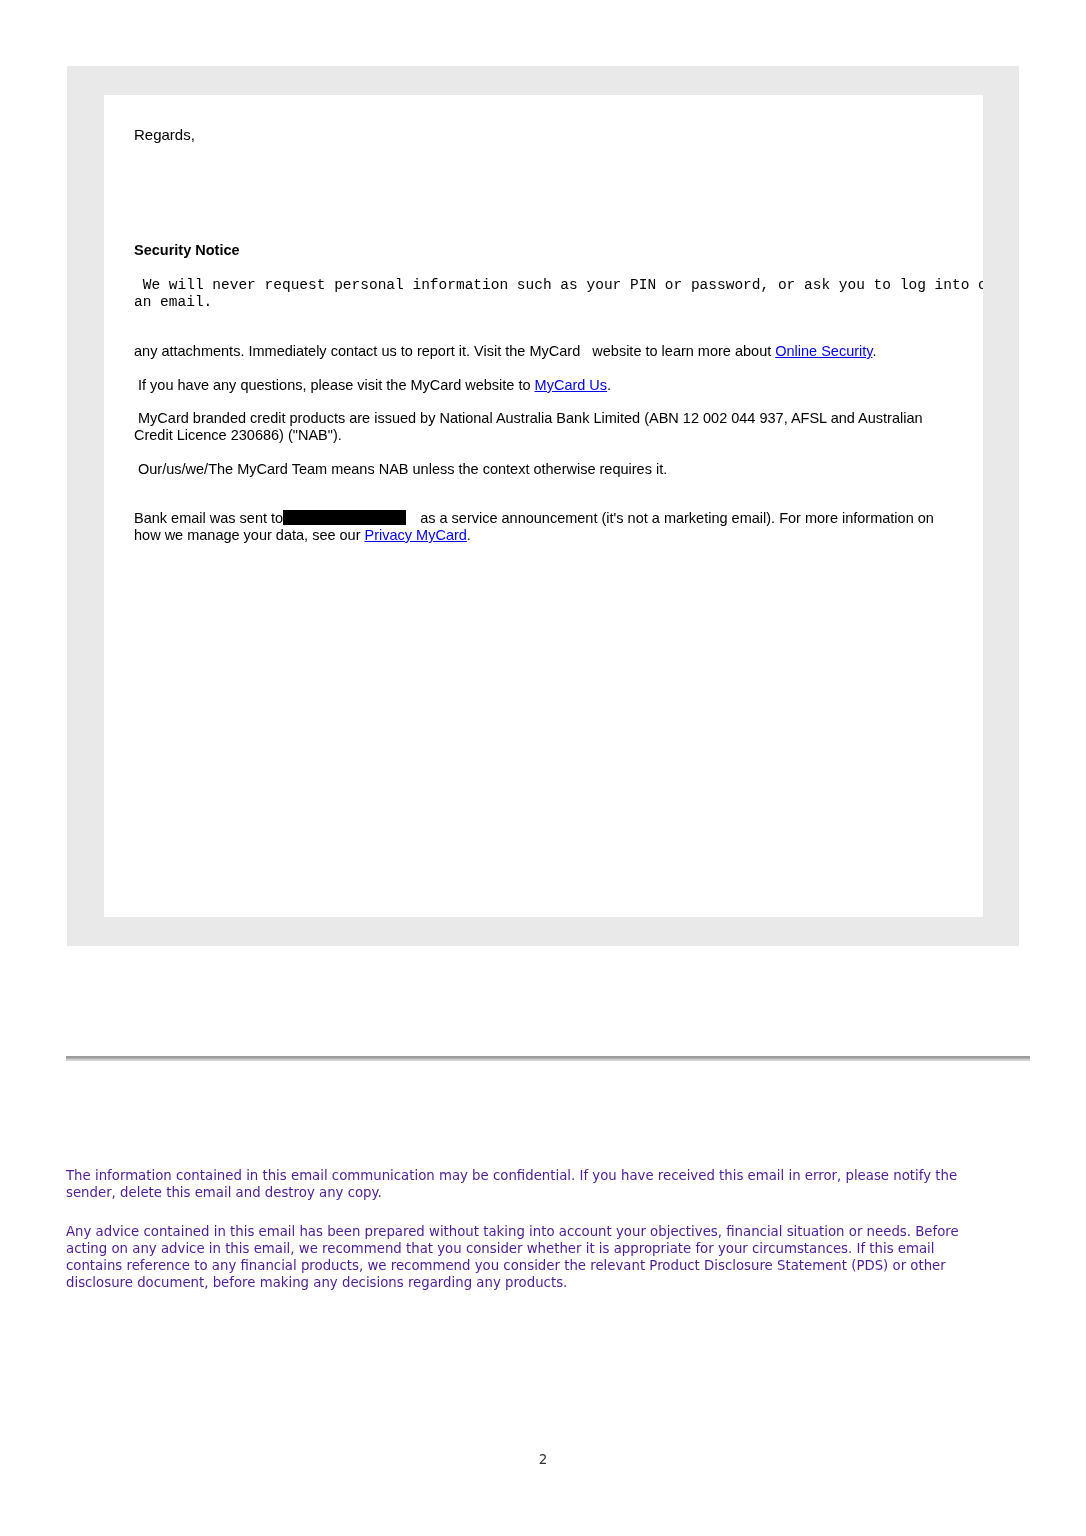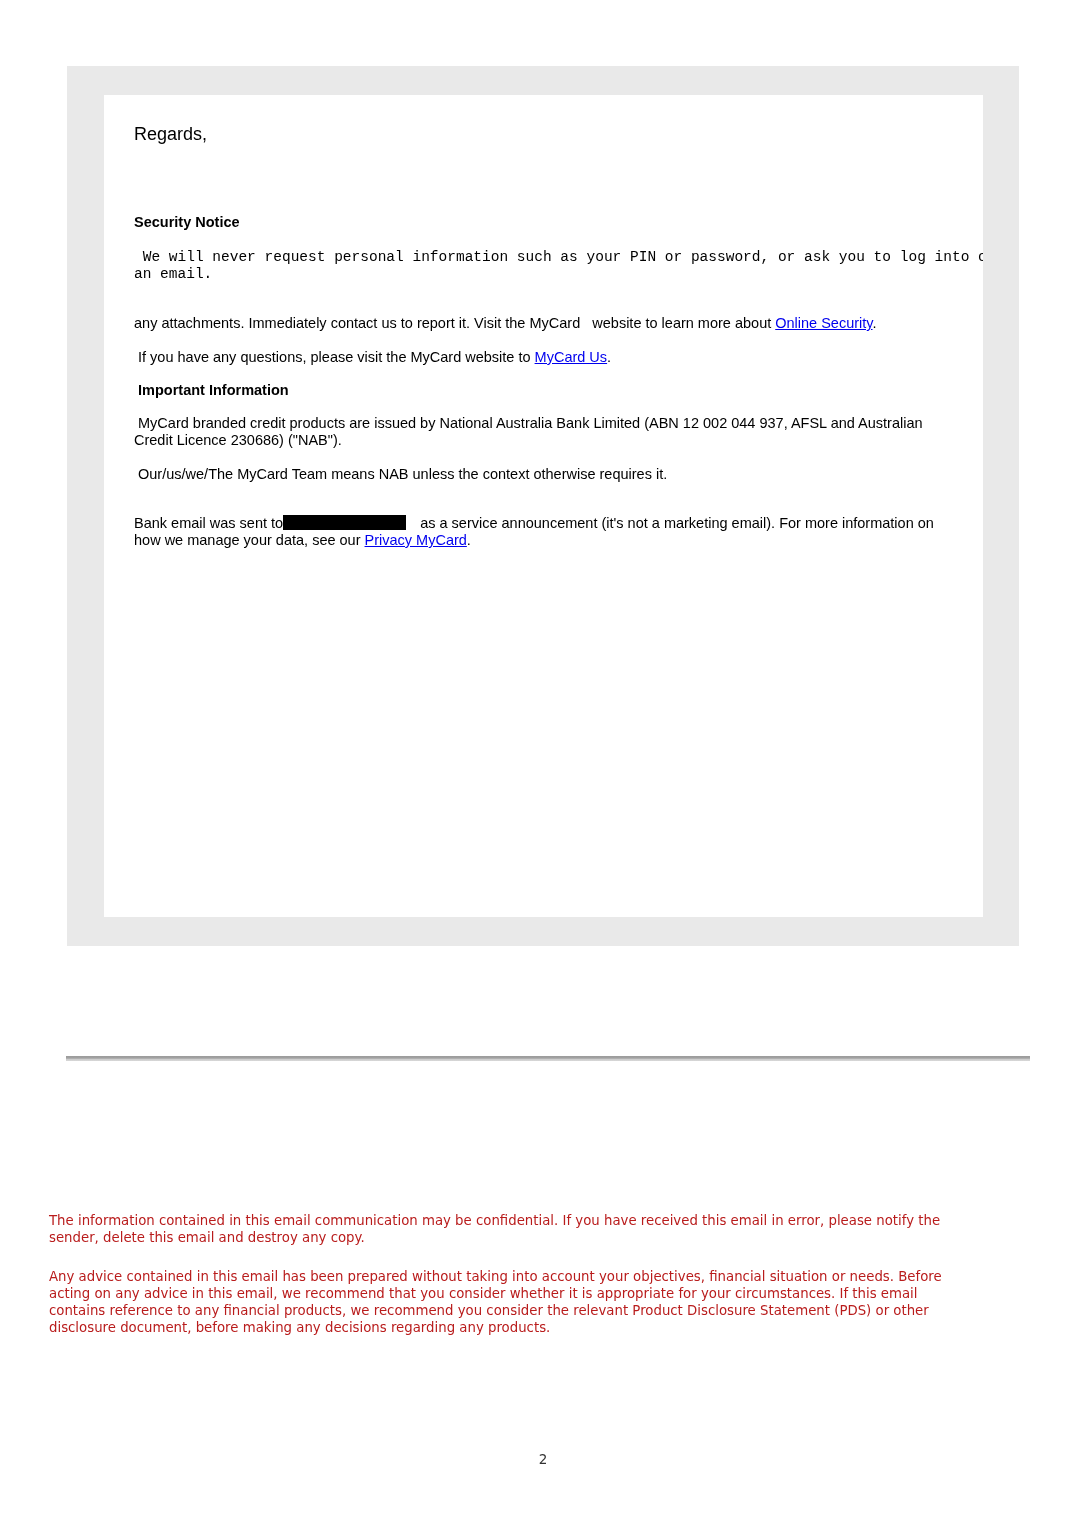--- a/index.html
+++ b/index.html
@@ -22,35 +22,35 @@
   .email-card {
     position: absolute;
     left: 37px; top: 29px;
     width: 879px; height: 822px;
     background: #ffffff;
     padding: 30px 26px 0 30px;
     overflow: hidden;
   }
 
   .regards {
-    font-size: 18px; line-height: 19px;
+    font-size: 15px; line-height: 19px;
     white-space: pre;
   }
   .team {
     margin-top: 27px;
     font-size: 17px; line-height: 20px;
     font-weight: bold;
     white-space: pre;
   }
   .heading {
     font-size: 14.5px; line-height: 17px;
     font-weight: bold;
     white-space: pre;
   }
-  .h-security { margin-top: 70px; }
+  .h-security { margin-top: 98px; }
   .para {
     font-size: 14.5px; line-height: 17px;
     white-space: pre;
   }
   .mt15 { margin-top: 15px; }
   .mt16 { margin-top: 16px; }
   .mt17 { margin-top: 17px; }
   .mt18 { margin-top: 18px; font-family: Liberation Mono, monospace; }
   .mt19 { margin-top: 19px; }
   .mt32 { margin-top: 32px; }
@@ -73,26 +73,25 @@
   .divider {
     position: absolute;
     left: 66px; top: 1056px;
     width: 964px; height: 5px;
     background: linear-gradient(to bottom, #9b9b9b 0%, #a2a2a2 45%, #c9c9c9 60%, #d8d8d8 100%);
   }
 
   
   .footer {
     position: absolute;
-    left: 49px; top: 1167px;
+    left: 66px; top: 1167px;
     width: 990px;
     font-family: "DejaVu Sans", sans-serif;
     font-size: 13.3px; line-height: 17.3px;
-    color: #b91c1c;
-    margin-top: 45px;
+    color: #4c1d95;
   }
   .fpara { white-space: pre; }
   .fpara + .fpara { margin-top: 21px; }
 
   .page-number {
     position: absolute;
     left: 0; top: 1451px;
     width: 100%;
     text-align: center;
     font-family: "DejaVu Sans", sans-serif;
@@ -110,21 +109,20 @@
 
     <div class="heading h-security">Security Notice</div>
 
     <p class="para mt18"> We will never request personal information such as your PIN or password, or ask you to log into online services directly from
 an email.</p>
 
     <p class="para mt15"><br><span>any attachments. Immediately contact us to report it. Visit the MyCard   website to learn more about </span><a class="link">Online Security</a><span>.</span></p>
 
     <p class="para mt17"><span> If you have any questions, please visit the MyCard website to </span><a class="link">MyCard Us</a><span>.</span></p>
 
-    <div class="heading mt16"> Important Information</div>
 
     <p class="para mt16"> MyCard branded credit products are issued by National Australia Bank Limited (ABN 12 002 044 937, AFSL and Australian
 Credit Licence 230686) ("NAB").</p>
 
     <p class="para mt17"> Our/us/we/The MyCard Team means NAB unless the context otherwise requires it.</p>
 
     <p class="para mt32"><span>Bank email was sent to</span><span class="redaction"></span><span> as a service announcement (it's not a marketing email). For more information on</span><br><span>how we manage your data, see our </span><a class="link">Privacy MyCard</a><span>.</span></p>
 
 
   </div>

